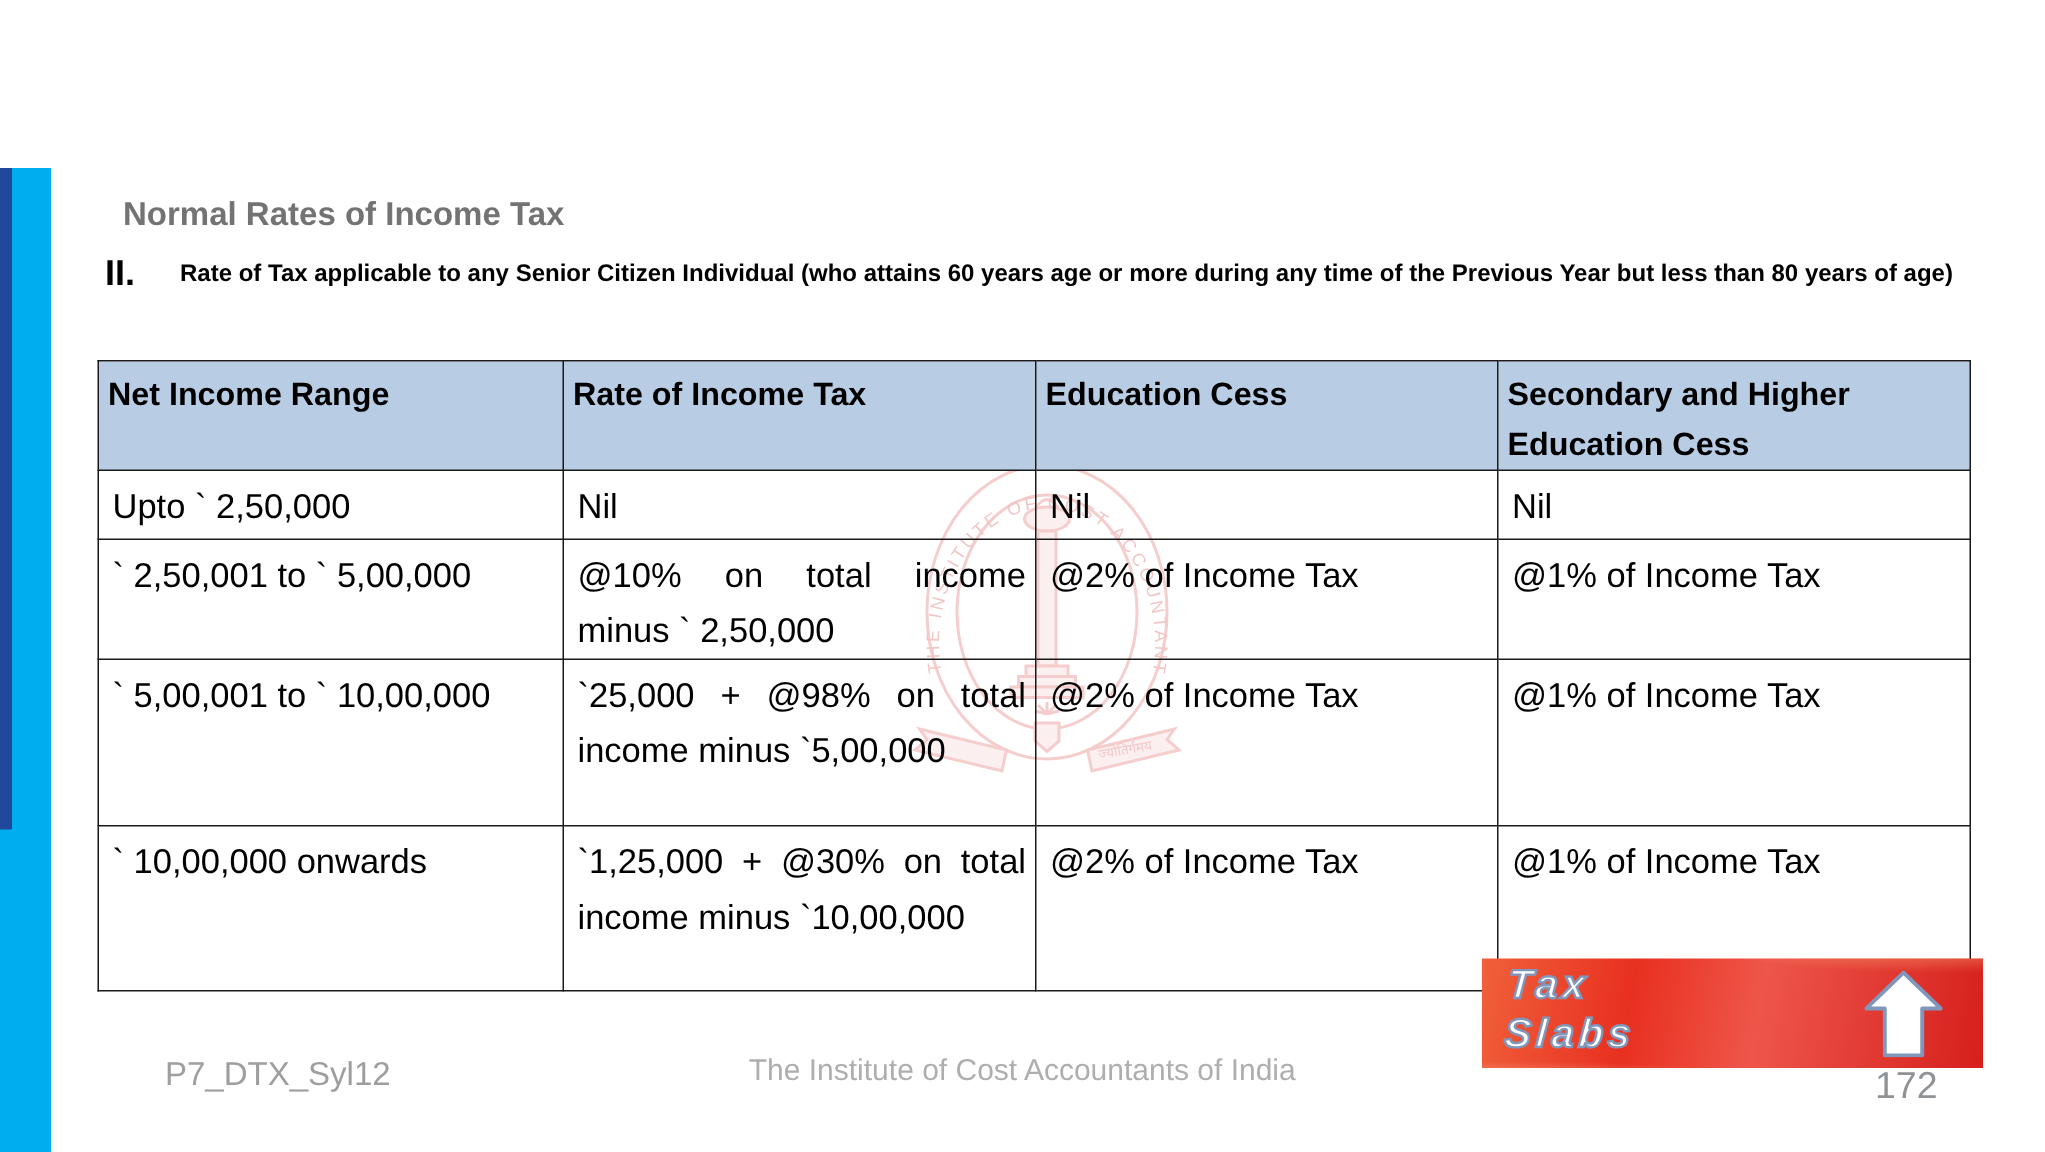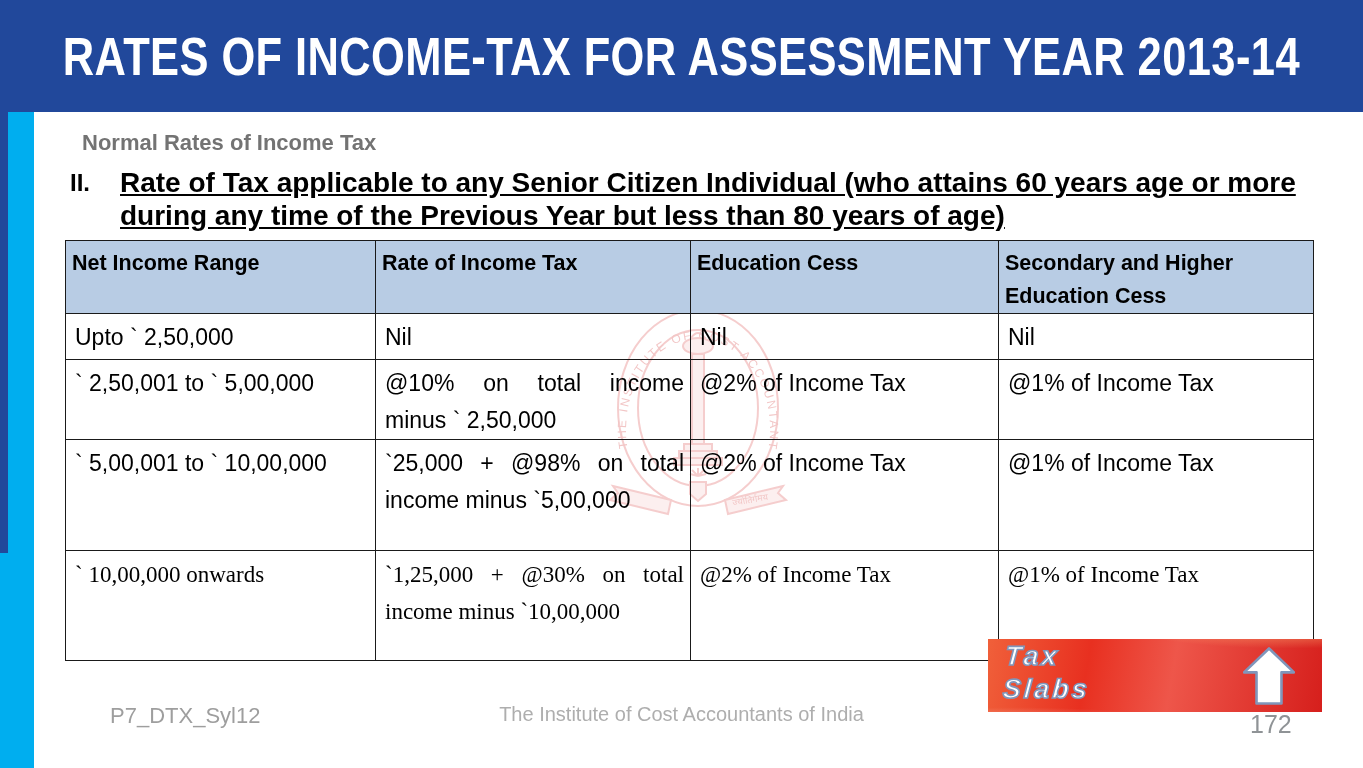--- a/index.html
+++ b/index.html
@@ -14,40 +14,40 @@
                 display:inline-block; transform:scaleX(0.82); letter-spacing:0.5px; }
 
   
   .stripe-cyan { position:absolute; left:0; top:112px; width:34px; height:656px; background:#00aeef; }
   .stripe-navy { position:absolute; left:0; top:112px; width:8px; height:441px; background:#21489b; }
 
   
   .subtitle { position:absolute; left:82px; top:130px; font-size:22px; font-weight:700; color:#737373; }
   .item-line { position:absolute; left:70px; top:166px; width:1235px; display:flex; }
   .item-marker { font-size:24px; font-weight:700; width:50px; flex:none; line-height:33px; }
-  .item-text { font-size:28px; font-weight:700; line-height:33px; width:1185px;text-decoration:underline; }
+  .item-text { font-size:16px; font-weight:700; line-height:33px; width:1185px; }
 
   
   .watermark { position:absolute; left:595px; top:300px; width:206px; height:246px;
                z-index:1; opacity:0.55; pointer-events:none; }
 
   
   .tax-table { position:absolute; left:65px; top:240px; width:1248px; z-index:2;
                border-collapse:collapse; table-layout:fixed; background:transparent; }
   .tax-table th, .tax-table td { border:1.5px solid #1a1a1a; vertical-align:top; }
   .tax-table th { background:#b8cce4; font-size:21.5px; font-weight:700; text-align:left;
                   padding:6px 6px 0 6px; line-height:33px; }
   .tax-table td { font-size:23px; font-weight:400; padding:5px 24px 0 9px; line-height:37px;
                   background:transparent; }
   .tax-table td.justify { text-align:justify; padding-right:6px; }
   tr.hdr  { height:67px; }
   tr.r1 { height:46px; }
   tr.r2 { height:77px; }
   tr.r3 { height:111px; }
-  tr.r4 { height:110px;font-family:Liberation Serif, serif; }
+  tr.r4 { height:110px; }
 
   
   .badge { position:absolute; left:988px; top:639px; width:334px; height:73px; z-index:3;
            background:
              radial-gradient(ellipse 130% 70% at 8% 125%, rgba(255,255,255,0.55), rgba(255,255,255,0) 45%),
              radial-gradient(ellipse 90% 60% at 90% -20%, rgba(255,180,120,0.8), rgba(255,120,80,0) 55%),
              linear-gradient(100deg, #f0603a 0%, #e83020 30%, #ee564a 55%, #d61f1c 100%); }
   .badge-text { position:absolute; left:16px; top:1px; font-weight:700; font-style:italic;
                 font-size:27px; line-height:33px; color:#ffffff; letter-spacing:3px;
                 -webkit-text-stroke:1.6px #8096bb;
@@ -60,23 +60,20 @@
                  letter-spacing:0px; }
   .footer-center { position:absolute; left:0; top:703px; width:1363px; text-align:center;
                    font-size:20px; color:#aeaeae; }
   .page-number { position:absolute; left:1250px; top:710px; font-size:25px; color:#8f9396; }
 </style>
 </head>
 <body>
 
 <div class="slide">
 
-  <div class="title-bar">
-    <span class="title-text">RATES OF INCOME-TAX FOR ASSESSMENT YEAR 2013-14</span>
-  </div>
 
   <div class="stripe-cyan"></div>
   <div class="stripe-navy"></div>
 
   <div class="subtitle">Normal Rates of Income Tax</div>
 
   <div class="item-line">
     <span class="item-marker">II.</span>
     <span class="item-text">Rate of Tax applicable to any Senior Citizen Individual (who attains 60 years age or more during any time of the Previous Year but less than 80 years of age)</span>
   </div>

